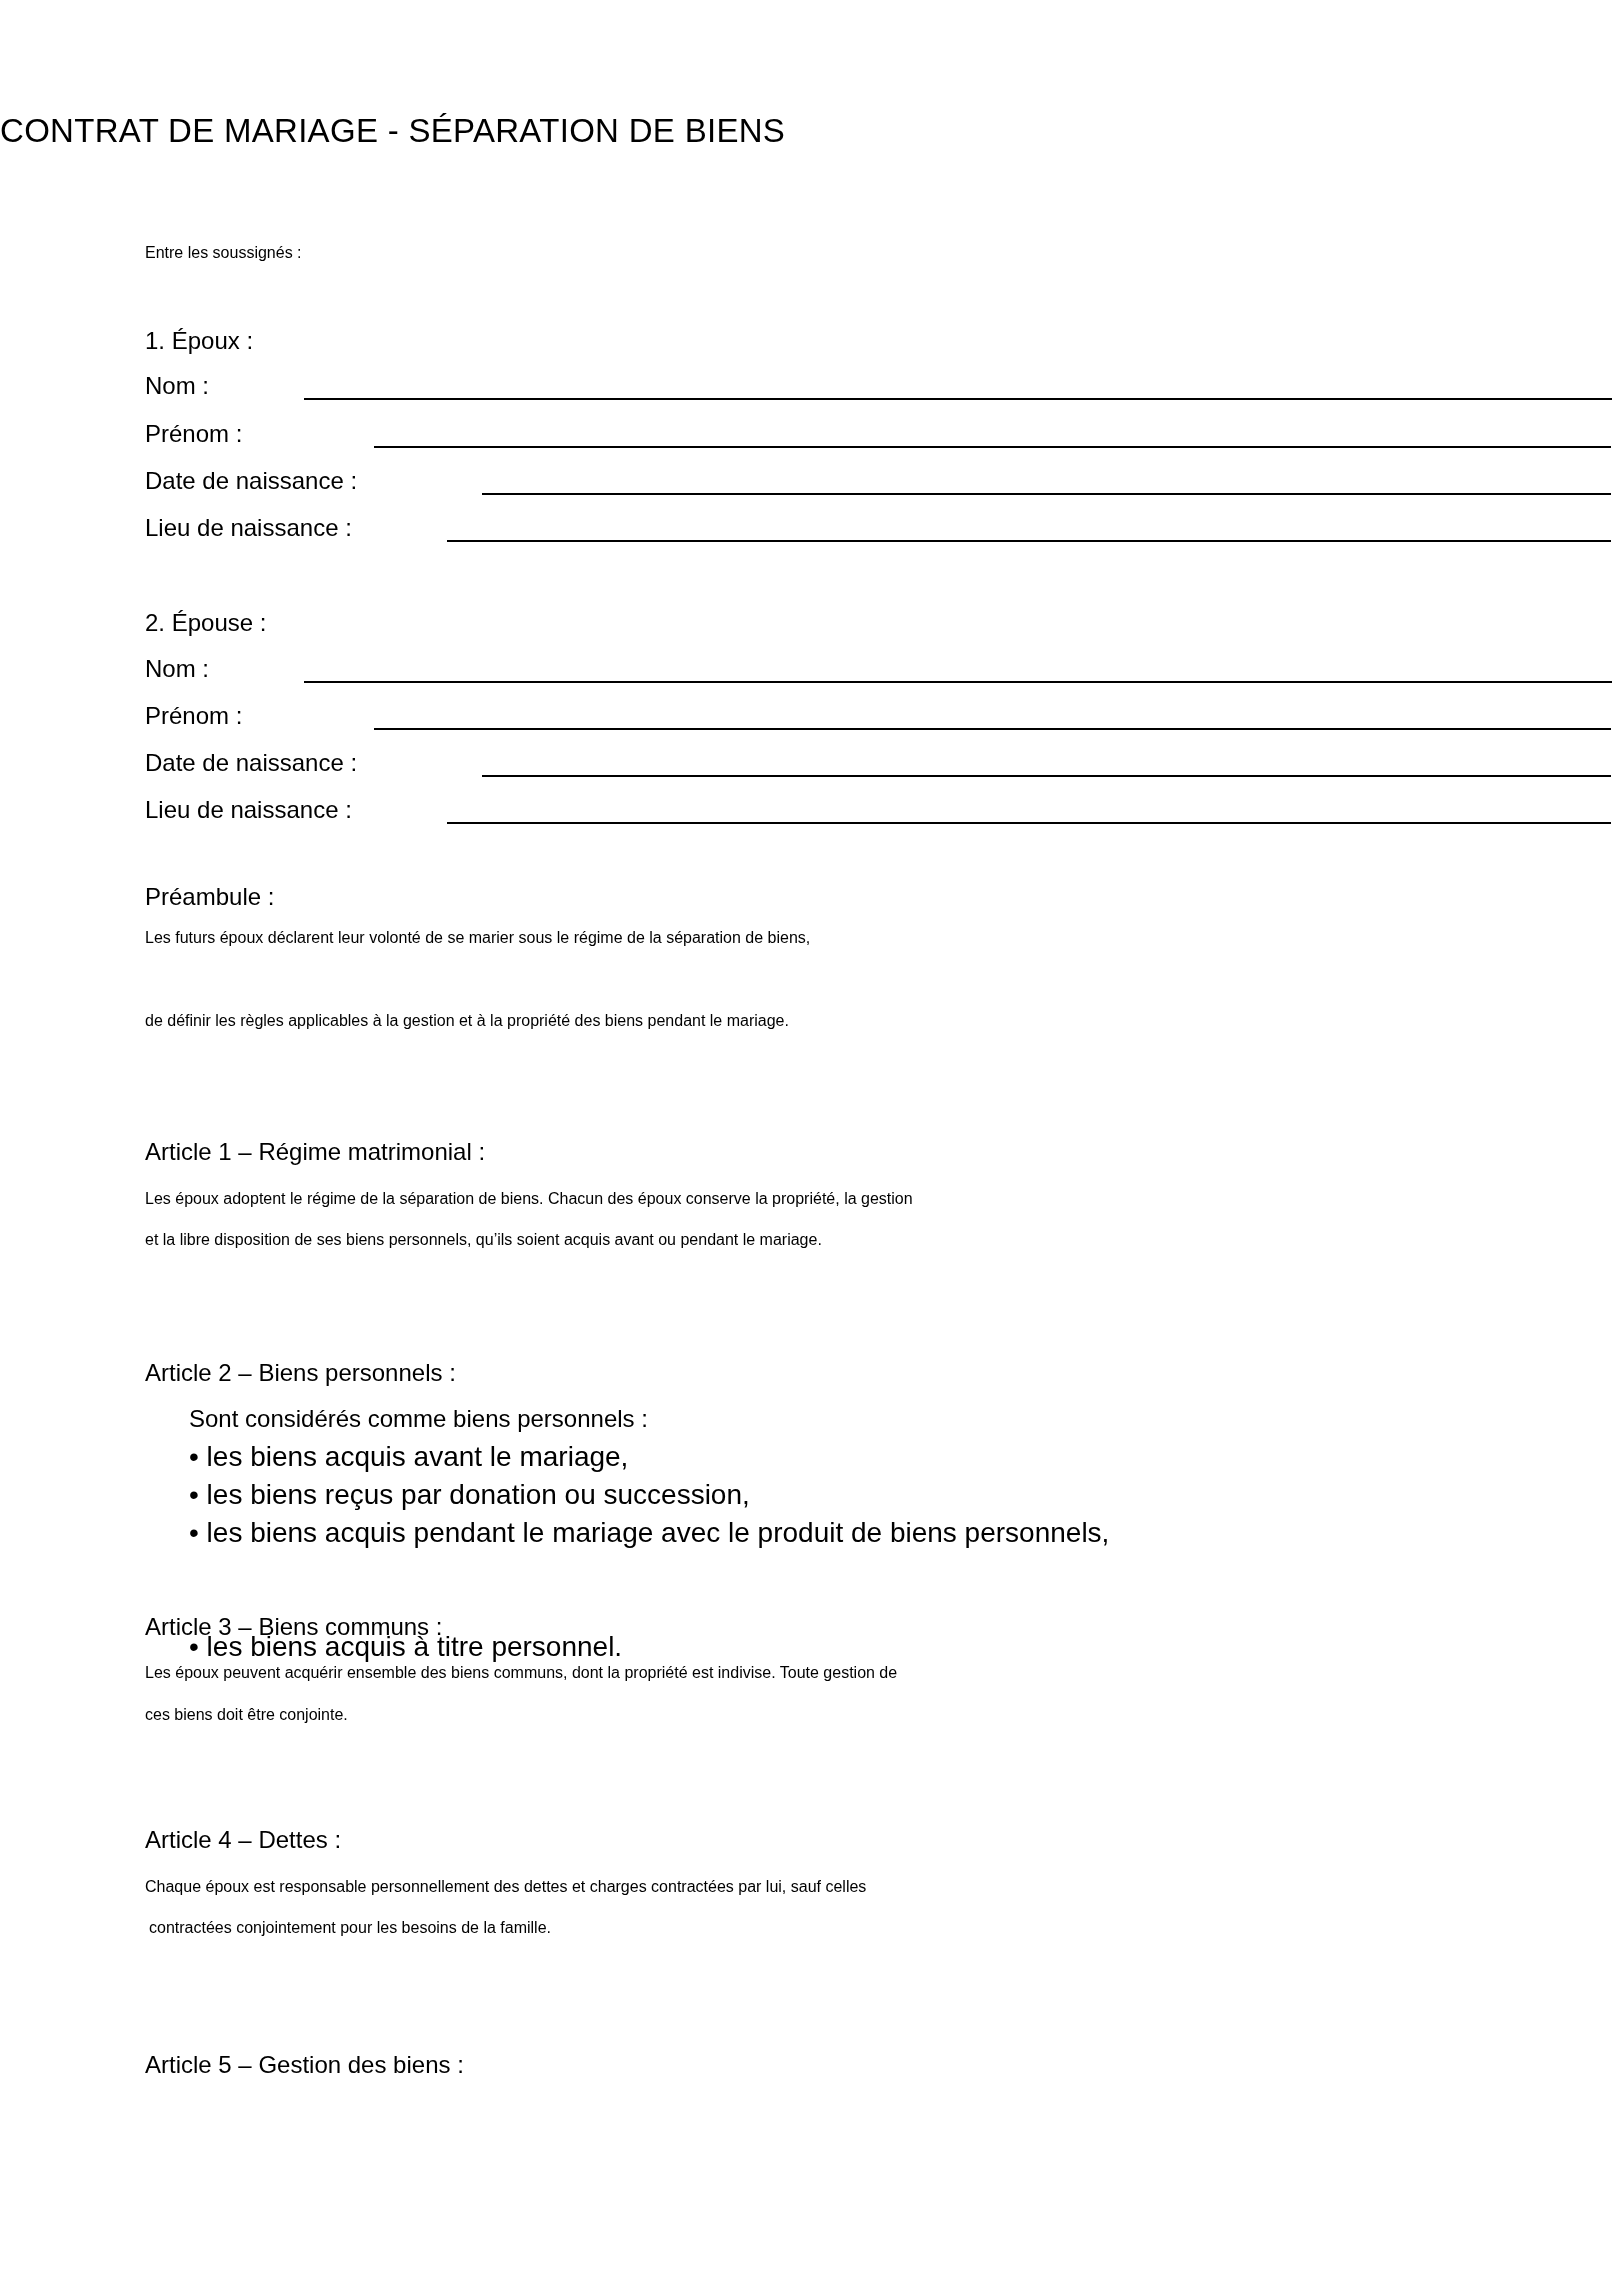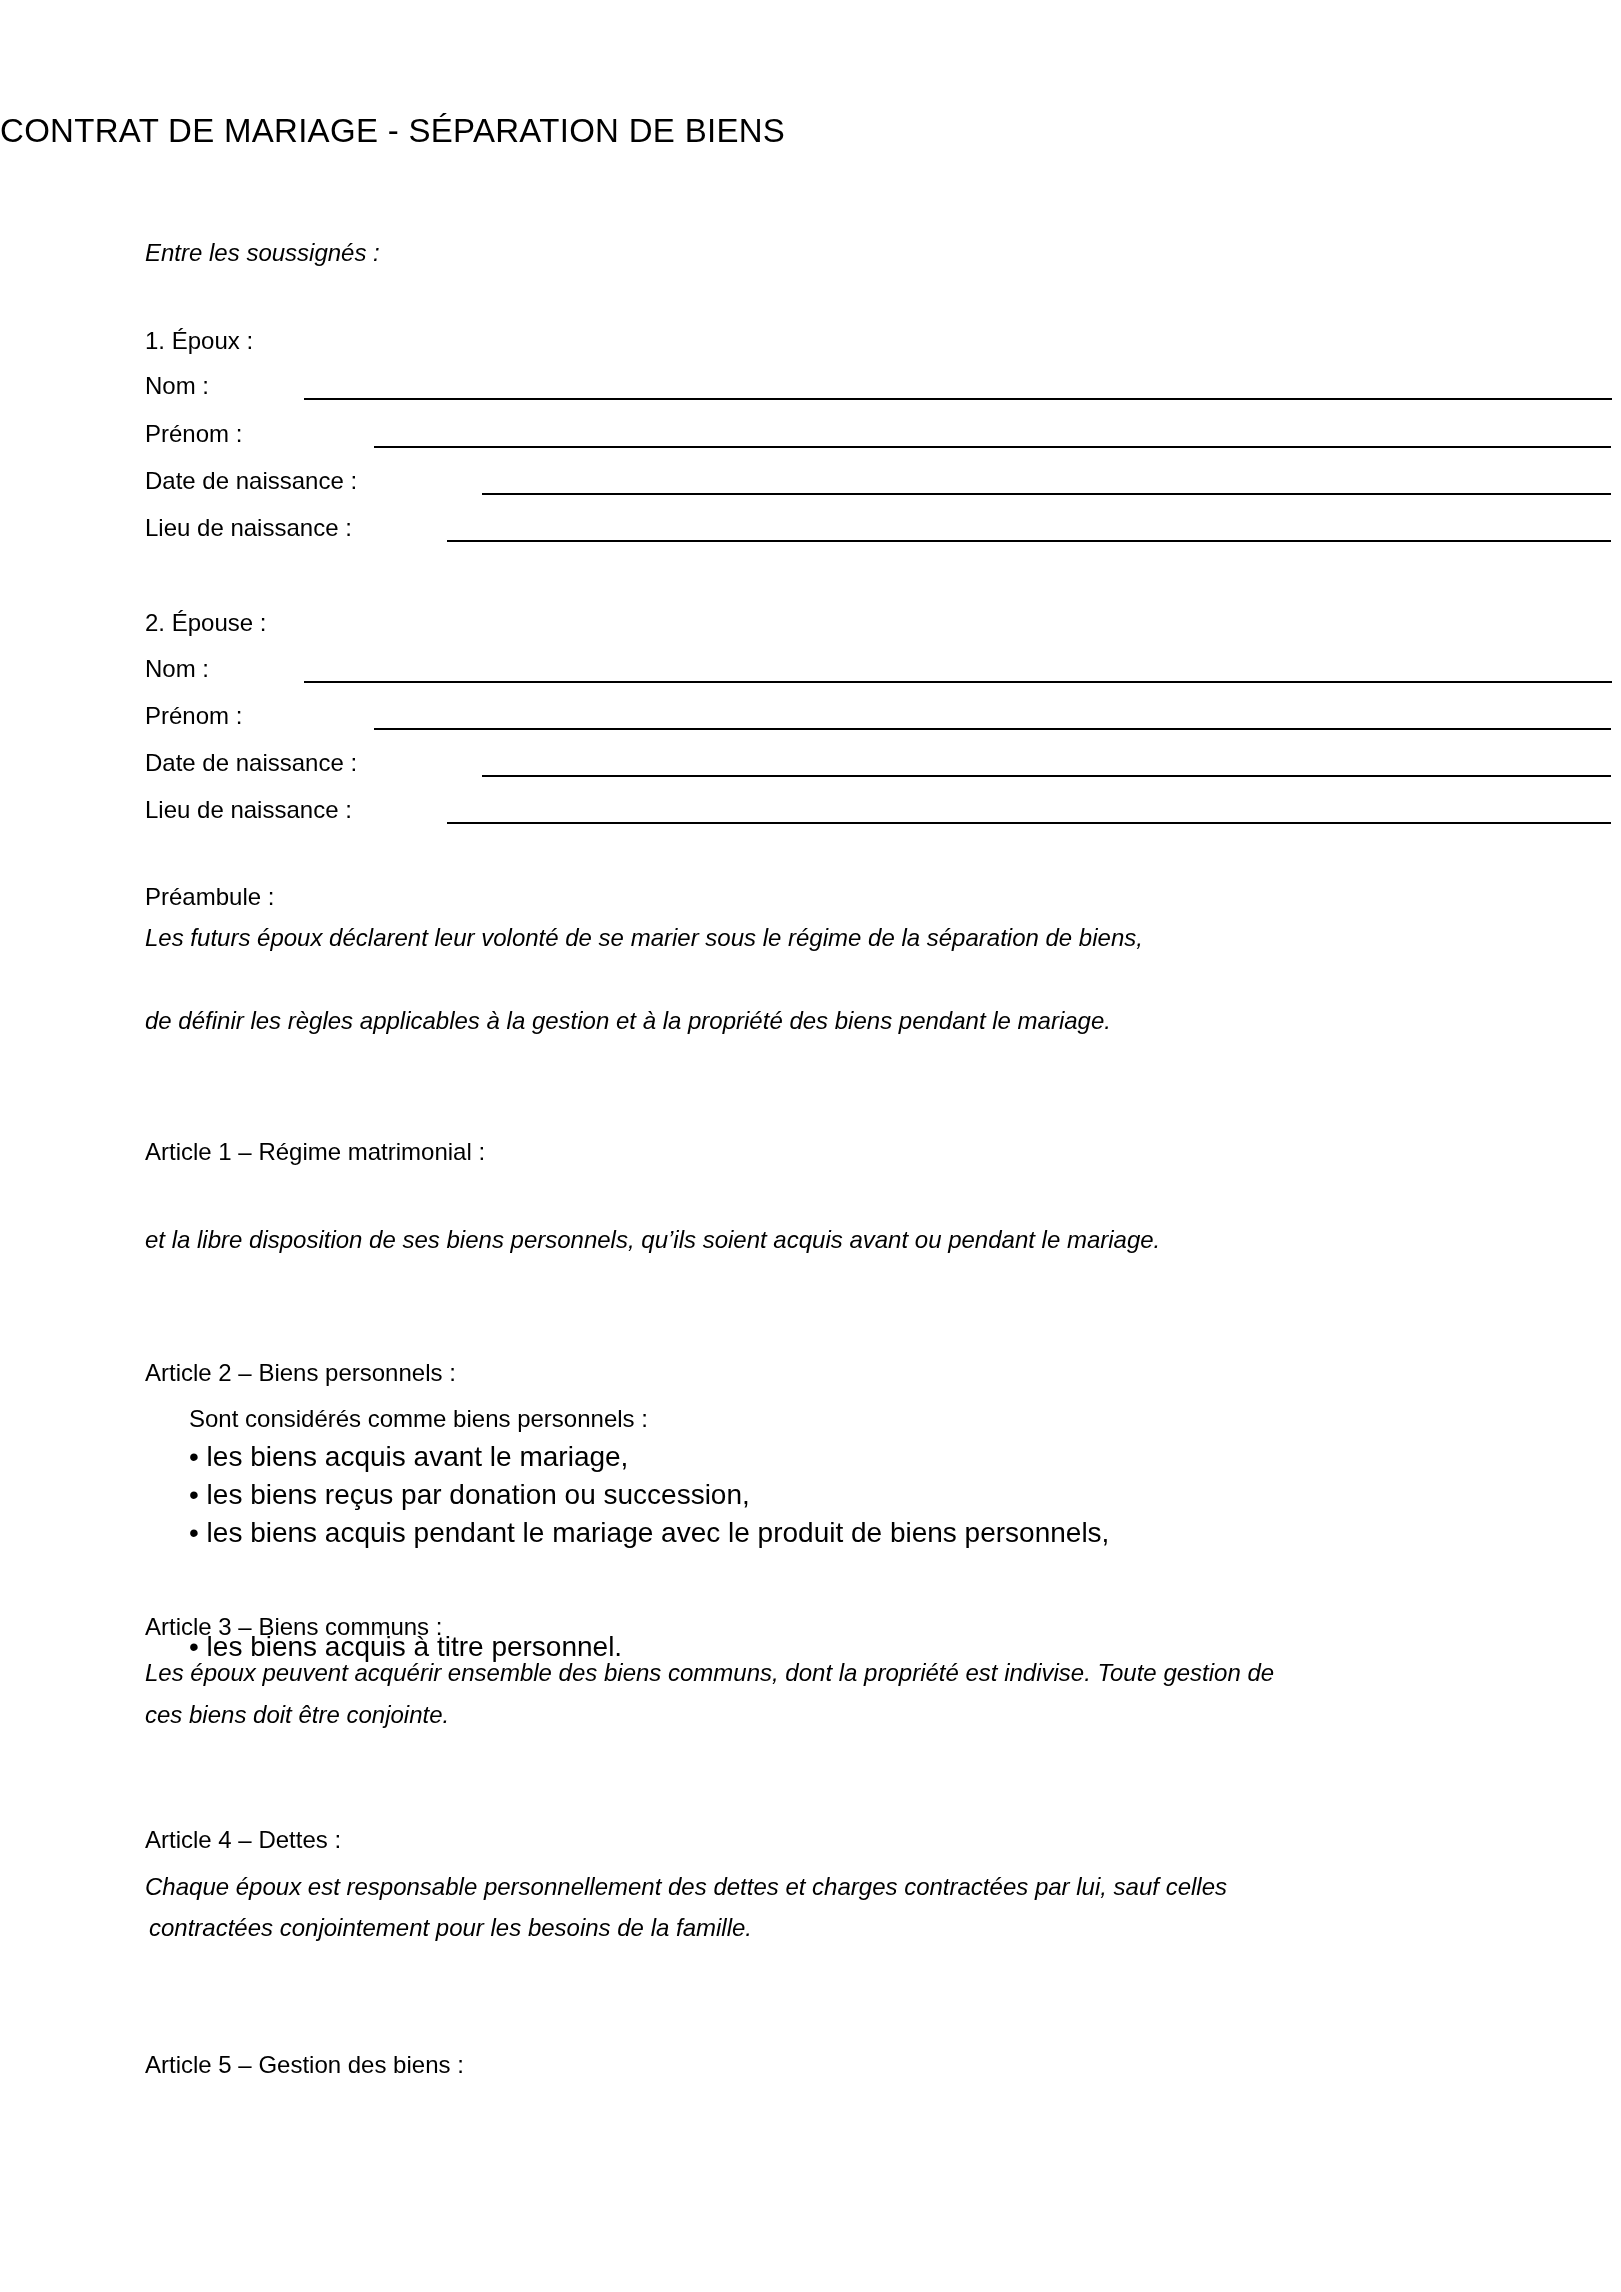--- a/index.html
+++ b/index.html
@@ -31,24 +31,23 @@
     font-size: 33px;
     font-weight: 400;
     letter-spacing: 0.3px;
     line-height: 1.2;
     white-space: nowrap;
   }
 
   
   .line {
     position: absolute;
-    font-size: 24px;
+    font-size: 16px;
     line-height: 29px;
     white-space: nowrap;
-    font-style: italic;
   }
 
   
   .form-row {
     position: absolute;
     left: 145px;
     width: 1333px;
     height: 31px;
   }
   .form-label {
@@ -141,20 +140,21 @@
     <span class="form-label">Lieu de naissance :</span>
     <span class="form-rule" style="left:302px; width:1164px;"></span>
   </div>
 
   <div class="section-heading" style="top:882px;">Préambule :</div>
 
   <div class="line" style="left:145px; top:923px;">Les futurs époux déclarent leur volonté de se marier sous le régime de la séparation de biens,</div>
   <div class="line" style="left:145px; top:1006px;">de définir les règles applicables à la gestion et à la propriété des biens pendant le mariage.</div>
 
   <div class="section-heading" style="top:1137px;">Article 1 – Régime matrimonial :</div>
+  <div class="line" style="left:145px; top:1184px;">Les époux adoptent le régime de la séparation de biens. Chacun des époux conserve la propriété, la gestion</div>
   <div class="line" style="left:145px; top:1225px;">et la libre disposition de ses biens personnels, qu’ils soient acquis avant ou pendant le mariage.</div>
 
   <div class="section-heading" style="top:1358px;">Article 2 – Biens personnels :</div>
   <div class="indent-line" style="top:1404px;">Sont considérés comme biens personnels :</div>
   <div class="bullet-line" style="top:1442px;">• les biens acquis avant le mariage,</div>
   <div class="bullet-line" style="top:1480px;">• les biens reçus par donation ou succession,</div>
   <div class="bullet-line" style="top:1518px;">• les biens acquis pendant le mariage avec le produit de biens personnels,</div>
   <div class="bullet-line" style="top:1632px;">• les biens acquis à titre personnel.</div>
 
   <div class="section-heading" style="top:1612px;">Article 3 – Biens communs :</div>

